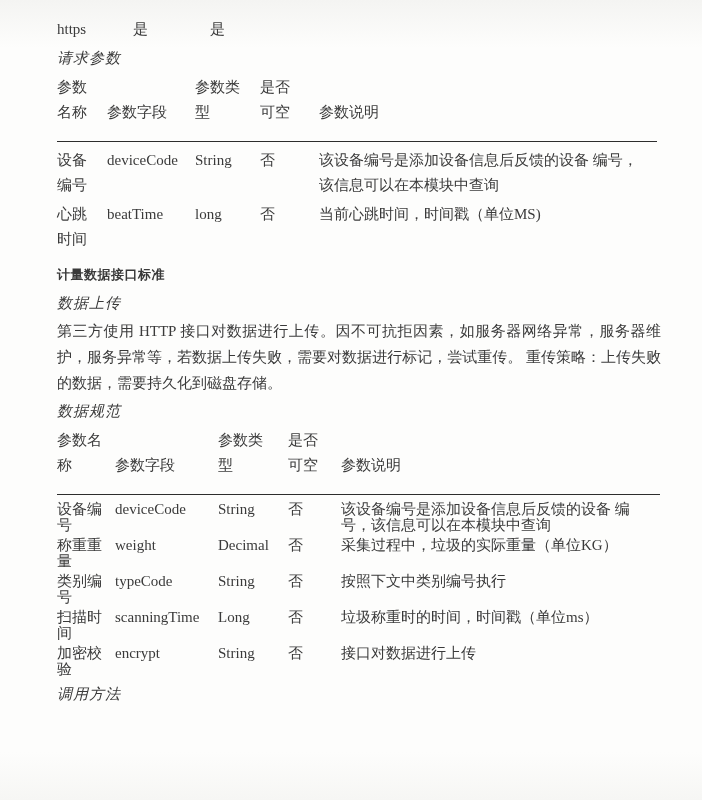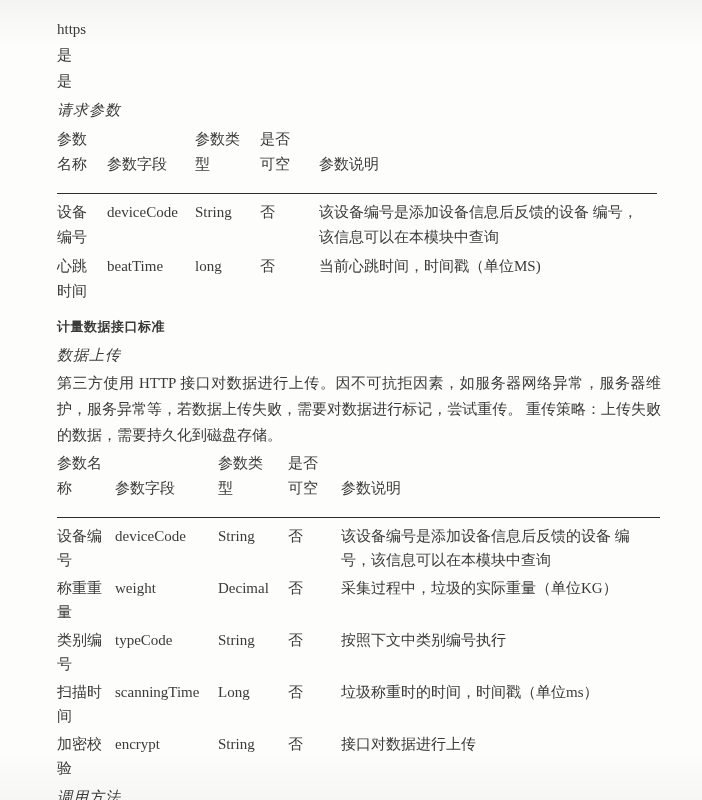--- a/index.html
+++ b/index.html
@@ -8,21 +8,21 @@
     width:702px; height:800px; overflow:hidden;
     font-family:"Liberation Serif","DejaVu Serif",serif;
     color:#3a3a3a; font-size:15px;
     background:linear-gradient(180deg,#f4f4f2 0%, #fdfdfc 6%, #fdfdfc 94%, #f6f6f4 100%);
   }
   .doc {
     padding:16px 42px 0 57px;
     filter:blur(0.3px);
   }
   
-  .top-row { display:flex; line-height:26px; margin-bottom:3px;flex-direction:column; }
+  .top-row { display:flex; line-height:26px; margin-bottom:3px; }
   .top-row .c-a { width:76px; }
   .top-row .c-b { width:77px; }
   .hd-italic { font-style:italic; line-height:26px; margin:2px 0 2px 0; letter-spacing:1px; }
   .hd-bold { font-weight:bold; line-height:26px; margin-top:8px; font-size:13px; letter-spacing:0.5px; }
   .para { width:604px; line-height:26px; text-align:justify; margin:1px 0; }
 
   
   .tbl { display:table; table-layout:fixed; border-collapse:collapse; }
   .t1 { width:600px; }
   .t2 { width:603px; }
@@ -32,21 +32,21 @@
     padding:2px 8px 2px 0; line-height:25px;
     white-space:pre-line;
   }
   .thead .tc {
     vertical-align:bottom; border-bottom:1.6px solid #2d2d2d;
     padding-bottom:16px; line-height:25px;
   }
   .tbody-first .tc { padding-top:6px; }
   .t1 .c1 { width:50px; } .t1 .c2 { width:88px; } .t1 .c3 { width:65px; } .t1 .c4 { width:59px; }
   .t2 .c1 { width:58px; } .t2 .c2 { width:103px; } .t2 .c3 { width:70px; } .t2 .c4 { width:53px; }
-  .t2 .tc { line-height:24px; }
+  .t2 .tc { line-height:16px; }
   .t2 .thead .tc { line-height:25px; }
 </style>
 </head>
 <body>
 
 <div class="doc">
 
   <div class="top-row">
     <span class="c-a">https</span>
     <span class="c-b">是</span>
@@ -83,20 +83,21 @@
       <div class="tc c5">当前心跳时间，时间戳（单位MS)</div>
     </div>
   </div>
 
   <div class="hd-bold">计量数据接口标准</div>
 
   <div class="hd-italic">数据上传</div>
 
   <div class="para">第三方使用 HTTP 接口对数据进行上传。因不可抗拒因素，如服务器网络异常，服务器维护，服务异常等，若数据上传失败，需要对数据进行标记，尝试重传。 重传策略：上传失败的数据，需要持久化到磁盘存储。</div>
 
+  <div class="hd-italic">数据规范</div>
 
   <div class="tbl t2">
     <div class="trow thead">
       <div class="tc c1">参数名
 称</div>
       <div class="tc c2">参数字段</div>
       <div class="tc c3">参数类
 型</div>
       <div class="tc c4">是否
 可空</div>

